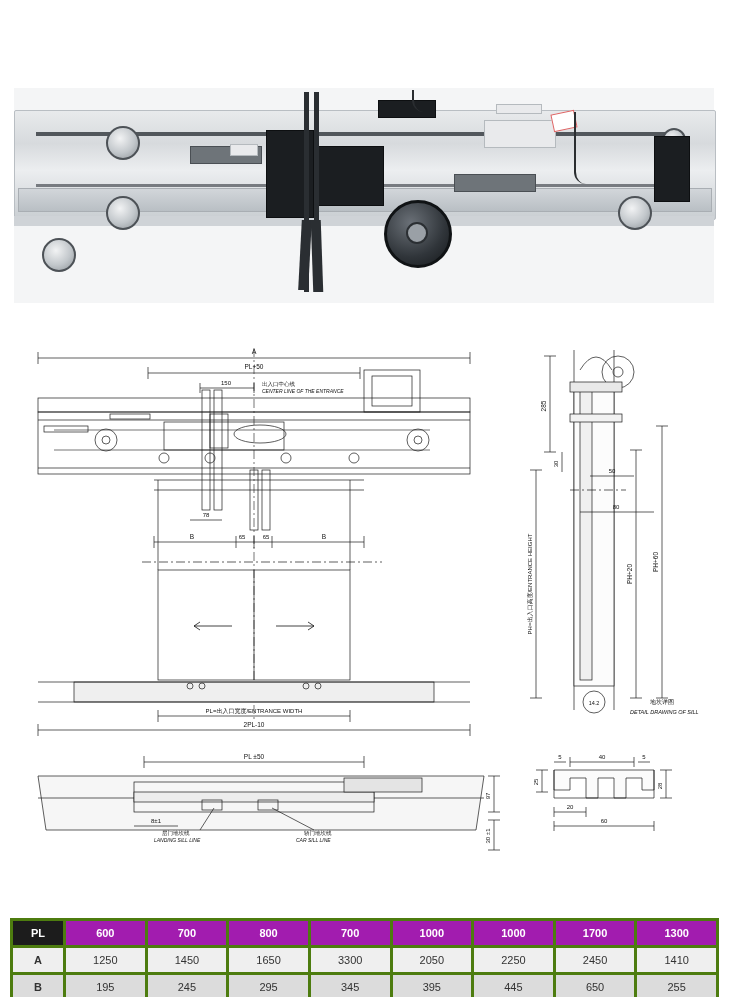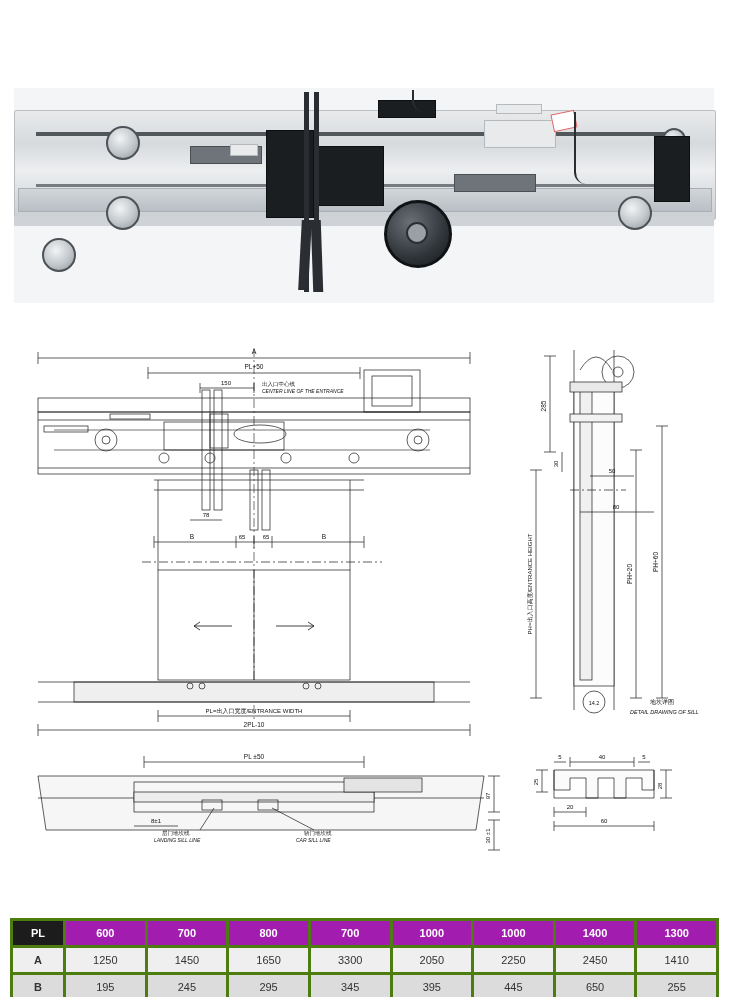--- a/index.html
+++ b/index.html
@@ -323,21 +323,21 @@
   <table class="table">
     <tbody>
       <tr>
         <td class="hdr-key">PL</td>
         <td class="hdr-cell">600</td>
         <td class="hdr-cell">700</td>
         <td class="hdr-cell">800</td>
         <td class="hdr-cell">700</td>
         <td class="hdr-cell">1000</td>
         <td class="hdr-cell">1000</td>
-        <td class="hdr-cell">1400</td>
+        <td class="hdr-cell">1700</td>
         <td class="hdr-cell">1300</td>
       </tr>
       <tr class="row-a">
         <td class="row-a-key">A</td>
         <td>1250</td>
         <td>1450</td>
         <td>1650</td>
         <td>3300</td>
         <td>2050</td>
         <td>2250</td>

